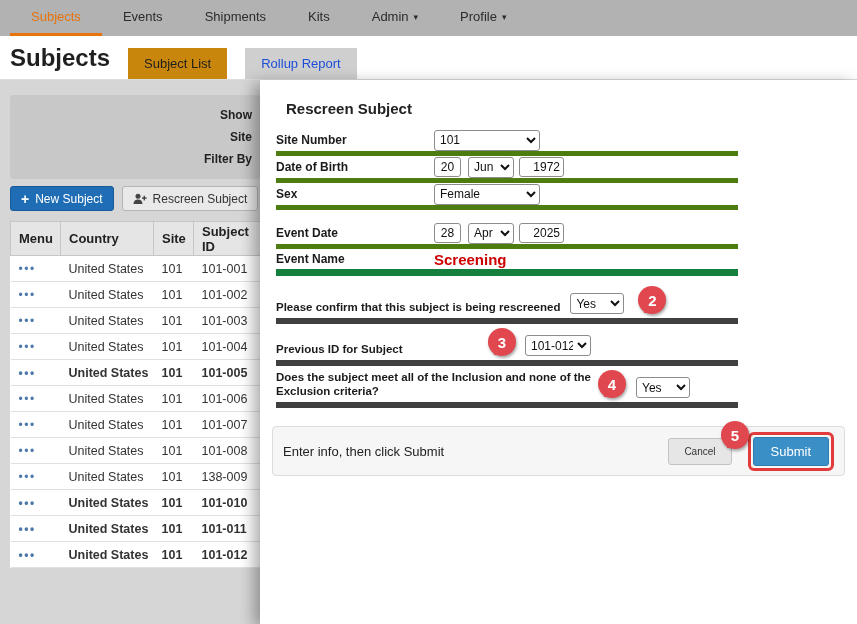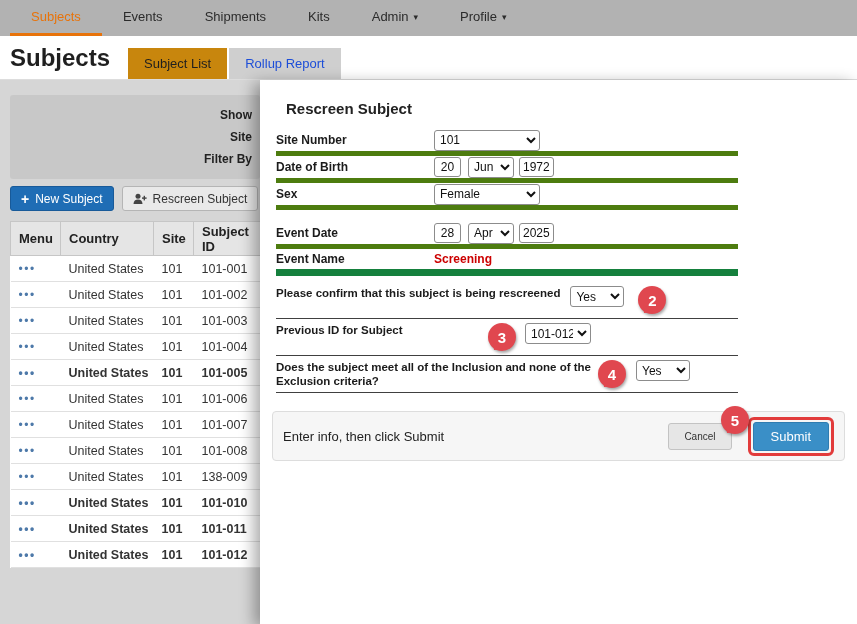--- a/index.html
+++ b/index.html
@@ -8,21 +8,21 @@
 
   
   .topnav{height:36px;background:#b2b2b2;display:flex;padding-left:10px}
   .nav-item{display:flex;align-items:center;gap:5px;padding:0 21px;font-size:13px;color:#2b2b2b;cursor:pointer;border-bottom:3px solid transparent}
   .nav-item.active{color:#e8730a;border-bottom-color:#e8730a}
   .caret{font-size:9px}
 
   
   .page-header{height:44px;background:#fff;display:flex;align-items:flex-end;padding-left:10px;border-bottom:1px solid #ddd}
   .page-title{font-size:24px;font-weight:bold;color:#1f1f1f;margin:0 18px 7px 0}
-  .tabs{display:flex;gap:2px}
+  .tabs{display:flex;gap:18px}
   .tab{padding:8px 16px;font-size:13px;background:#cfcfcf;color:#1d4ed8;cursor:pointer}
   .tab.active{background:#c8860d;color:#1f1f1f}
 
   
   .content{position:absolute;top:81px;left:0;width:100%;bottom:0;background:#d6d6d6}
   .filter-panel{margin:14px 0 0 10px;width:250px;height:84px;background:#c8c8c8;border-radius:3px;padding:9px 8px 0 0}
   .filter-label{text-align:right;font-size:12px;font-weight:bold;color:#222;line-height:22px}
   .toolbar{display:flex;gap:8px;margin:7px 0 0 10px;align-items:center}
   .btn{font-family:inherit;font-size:12px;border-radius:3px;cursor:pointer;height:25px;display:inline-flex;align-items:center;gap:6px;padding:0 10px;white-space:nowrap}
   .btn-primary{background:#1f6db5;border:1px solid #185a99;color:#fff}
@@ -36,32 +36,32 @@
   .dots{color:#4d79a9;font-size:12px;letter-spacing:1.5px;cursor:pointer}
 
   
   .modal{position:absolute;left:260px;top:80px;width:597px;height:544px;background:#fff;box-shadow:-6px 3px 14px rgba(0,0,0,.33);padding:12px;z-index:10}
   .modal-title{font-size:15px;font-weight:bold;color:#222;margin:8px 0 12px 14px}
   .form{margin-left:4px;width:462px}
   .f-row{display:flex;align-items:center;height:27px;border-bottom:5px solid #4d7c0f}
   .f-label{width:158px;font-size:12px;font-weight:bold;color:#1b1b1b;flex:none}
   .gap-top{margin-top:12px}
   .strong-line{border-bottom:7px solid #15803d}
-  .value-red{font-size:12px;font-weight:bold;color:#c00}
+  .value-red{font-size:15px;font-weight:bold;color:#c00}
   .sel,.inp{font-family:inherit;font-size:12px;border:1px solid #8c8c8c;border-radius:3px;background:#fff;color:#111}
   .sel{height:21px;padding:0 1px}
   .inp{height:20px;padding:0 3px}
   .w105{width:106px}
   .w-day{width:27px;text-align:center;margin-right:7px}
   .w-mon{width:46px;margin-right:5px}
-  .w-year{width:35px;text-align:left}
+  .w-year{width:45px;text-align:right}
   .w-yes{width:54px}
   .w-prev{width:66px}
   .q-section{margin-top:6px}
-  .q-row{display:flex;align-items:flex-start;border-bottom:1px solid #404040;padding:4px 0;width:462px}
+  .q-row{display:flex;align-items:flex-end;border-bottom:6px solid #404040;padding:4px 0;width:462px}
   .q-label{font-size:11.5px;font-weight:bold;color:#1b1b1b;line-height:14px;flex:none}
 
   
   .callout{width:28px;height:28px;border-radius:50%;background:#e0474f;color:#fff;font-size:15px;font-weight:bold;display:inline-flex;align-items:center;justify-content:center;position:relative;flex:none;box-shadow:1px 2px 3px rgba(0,0,0,.35)}
   .callout::after{content:"";position:absolute;left:0;bottom:-5px;border:6px solid transparent;border-top-color:#e0474f;transform:rotate(40deg)}
 
   
   .modal-footer{position:relative;margin-top:18px;width:100%;height:50px;background:#f6f6f6;border:1px solid #ddd;border-radius:4px;display:flex;align-items:center;padding:0 10px}
   .footer-hint{flex:1;font-size:13px;color:#222}
   .btn-cancel{font-family:Liberation Sans, sans-serif;background:#e6e6e6;border:1px solid #c3c3c3;color:#333;font-size:10px;padding:7px 15px;border-radius:3px;margin-right:16px;cursor:pointer}

